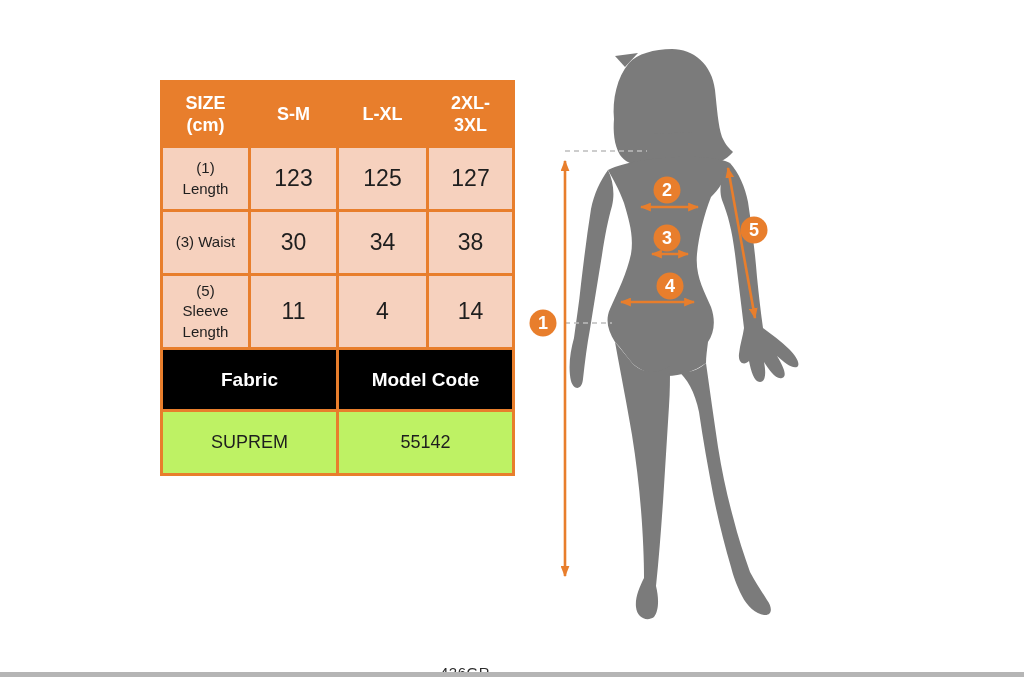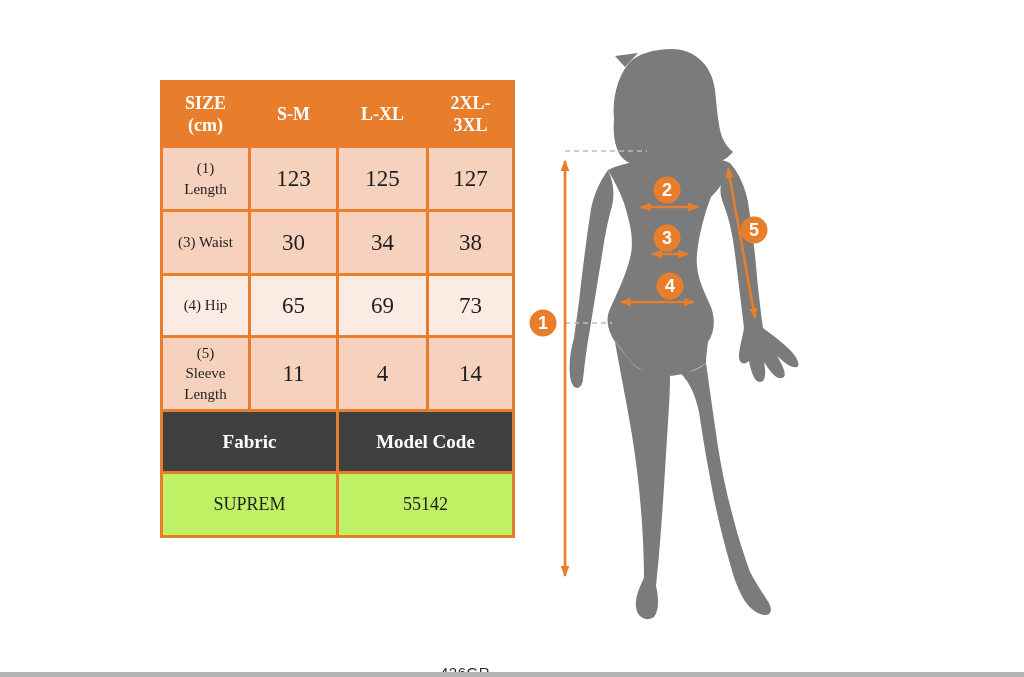--- a/index.html
+++ b/index.html
@@ -14,21 +14,20 @@
     overflow: hidden;
   }
 
   
   table.size-chart {
     position: absolute;
     left: 160px;
     top: 80px;
     border-collapse: collapse;
     table-layout: fixed;
-    font-family: Liberation Serif, serif;
   }
   .size-chart td, .size-chart th {
     border: 3px solid #E87E2C;
     text-align: center;
     vertical-align: middle;
     padding: 2px;
     white-space: pre-line;
     color: #1E1E1E;
   }
   .size-chart th {
@@ -41,21 +40,21 @@
   .size-chart td.lbl {
     font-size: 15px;
     line-height: 1.35;
   }
   .size-chart td.val {
     font-size: 23px;
   }
   tr.row-dark td { background: #F6D1BE; }
   tr.row-light td { background: #FCEBE3; }
   .size-chart td.band {
-    background: #404040;
+    background: #000000;
     color: #FFFFFF;
     font-size: 19px;
     font-weight: bold;
   }
   .size-chart td.fab {
     background: #bef264;
     font-size: 18px;
   }
 
   
@@ -121,26 +120,20 @@
       <td class="val">123</td>
       <td class="val">125</td>
       <td class="val">127</td>
     </tr>
     <tr style="height:64px" class="row-dark">
       <td class="lbl">(3) Waist</td>
       <td class="val">30</td>
       <td class="val">34</td>
       <td class="val">38</td>
     </tr>
-    <tr style="height:62px" class="row-light">
-      <td class="lbl">(4) Hip</td>
-      <td class="val">65</td>
-      <td class="val">69</td>
-      <td class="val">73</td>
-    </tr>
     <tr style="height:74px" class="row-dark">
       <td class="lbl">(5)
 Sleeve
 Length</td>
       <td class="val">11</td>
       <td class="val">4</td>
       <td class="val">14</td>
     </tr>
     <tr style="height:62px">
       <td class="band" colspan="2">Fabric</td>

